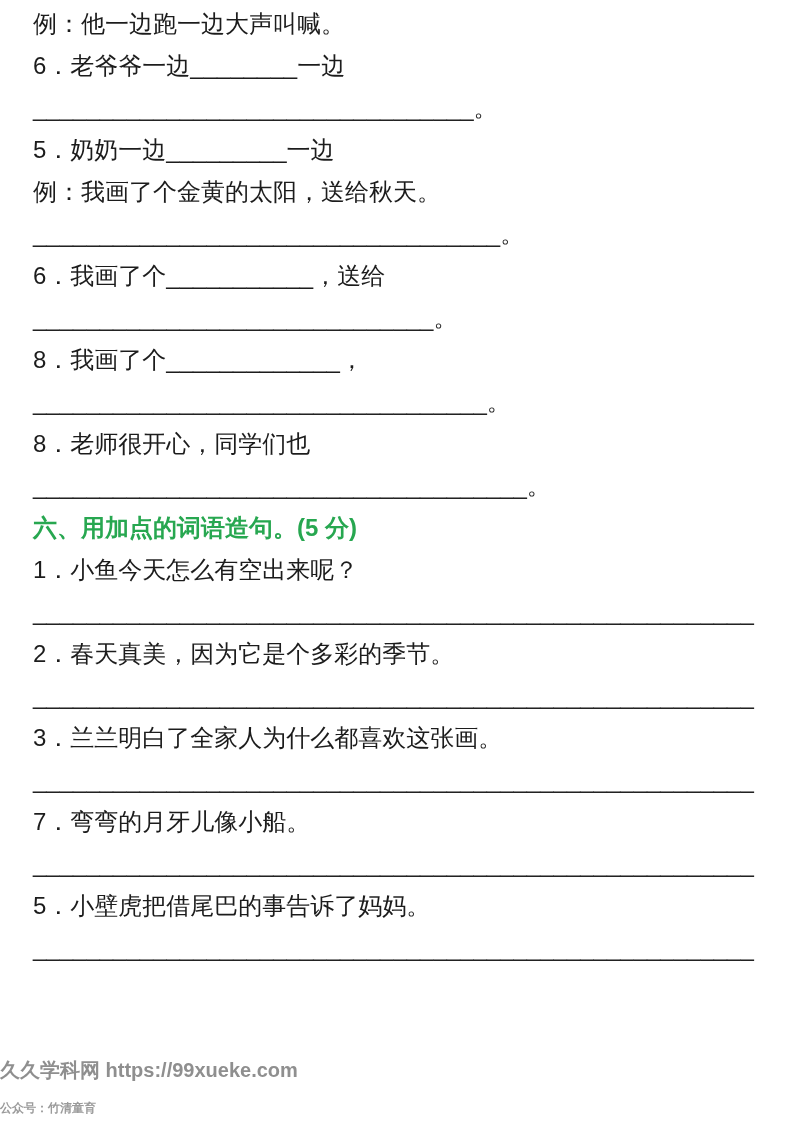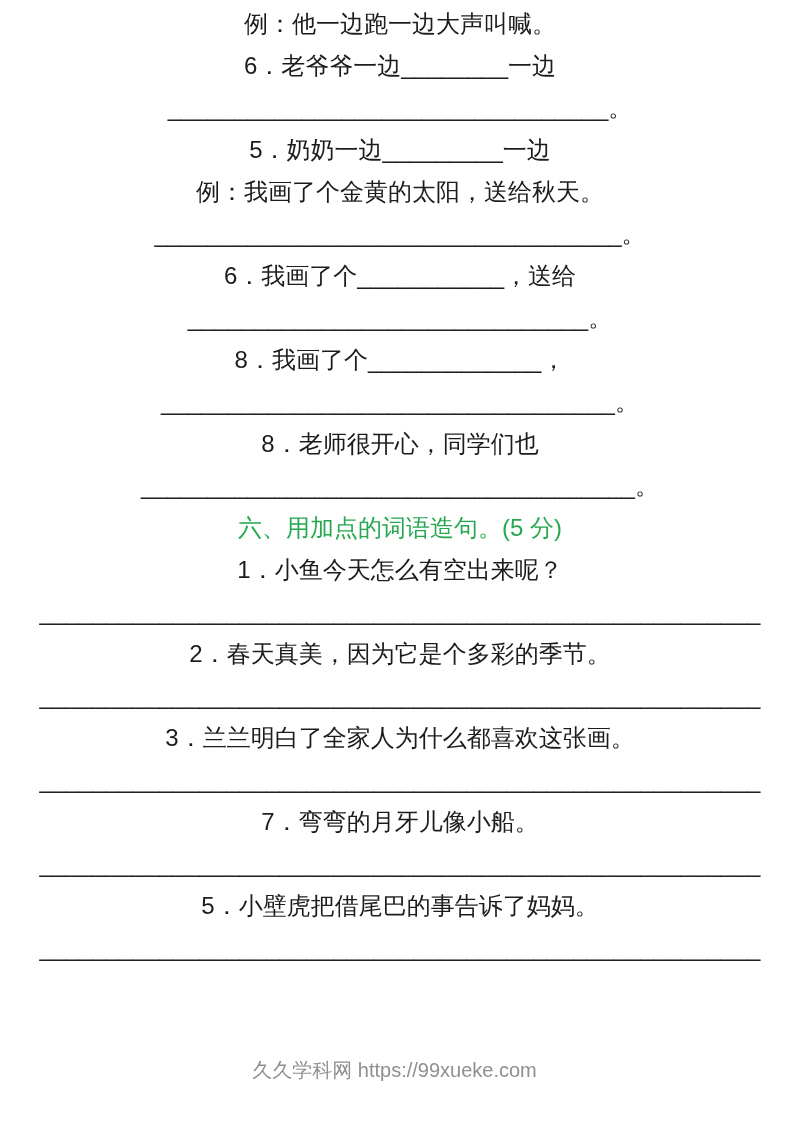--- a/index.html
+++ b/index.html
@@ -16,36 +16,35 @@
   }
   .content {
     padding: 3px 26px 0 33px;
   }
   .line {
     height: 42px;
     line-height: 42px;
     font-size: 24px;
     color: #1c1c1c;
     white-space: nowrap;
-    text-align: center;
   }
   .t-blank {
     color: #222222;
     letter-spacing: 0px;
   }
   .t-section {
     color: #27a750;
-    font-weight: normal;
+    font-weight: bold;
   }
   .footer {
     position: absolute;
     left: 0;
     right: 4px;
     top: 1056px;
-    text-align: center;
+    font-weight: bold;
   }
   .footer-site {
     font-size: 20px;
     color: #8f8f8f;
     line-height: 28px;
   }
   .footer-wechat {
     font-size: 12px;
     color: #9b9b9b;
     line-height: 16px;
@@ -77,14 +76,15 @@
     <div class="line t-item">3．兰兰明白了全家人为什么都喜欢这张画。</div>
     <div class="line t-blank">______________________________________________________</div>
     <div class="line t-item">7．弯弯的月牙儿像小船。</div>
     <div class="line t-blank">______________________________________________________</div>
     <div class="line t-item">5．小壁虎把借尾巴的事告诉了妈妈。</div>
     <div class="line t-blank">______________________________________________________</div>
   </div>
 
   <div class="footer">
     <div class="footer-site">久久学科网 https://99xueke.com</div>
+    <div class="footer-wechat">公众号：竹清童育</div>
   </div>
 </div>
 
 </body></html>

